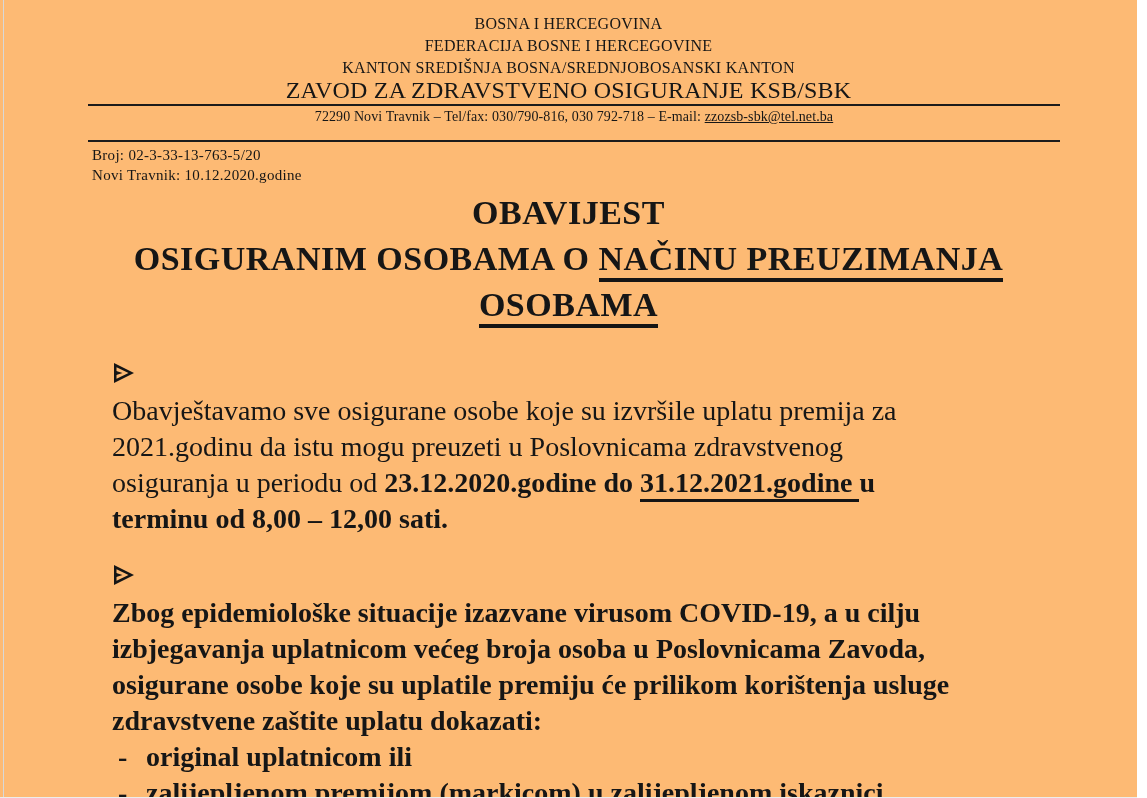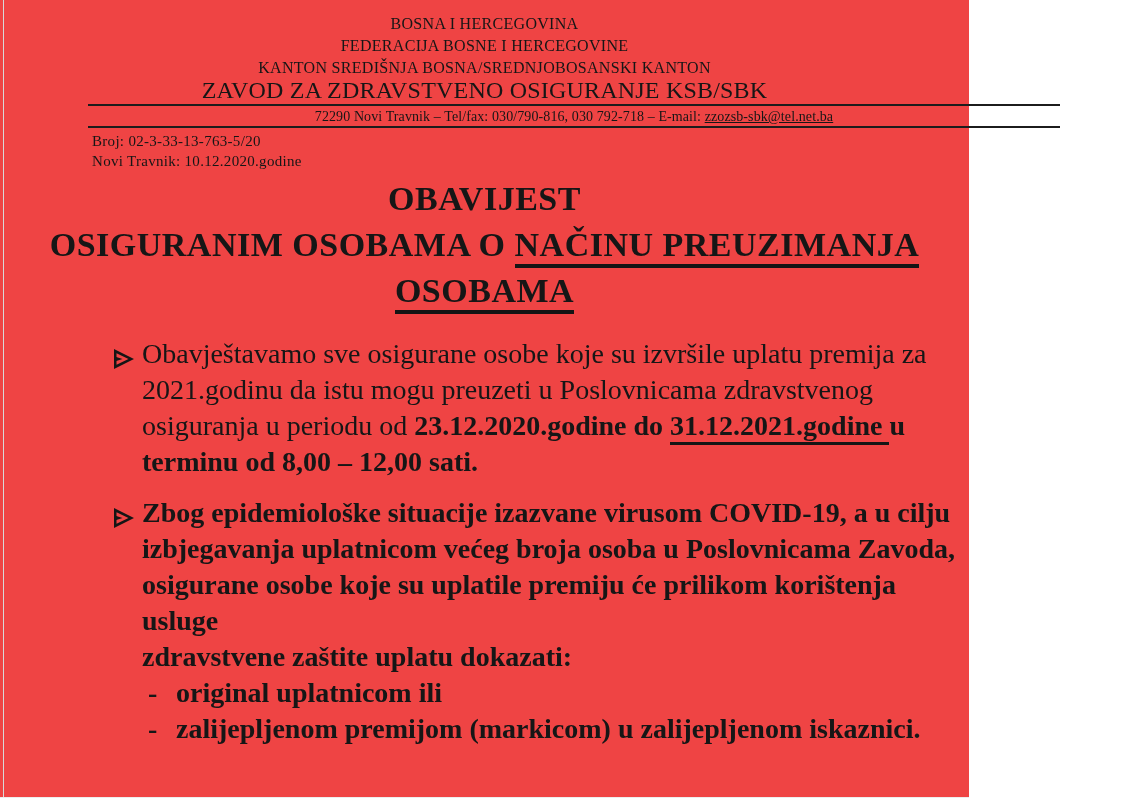--- a/index.html
+++ b/index.html
@@ -1,43 +1,43 @@
 <!DOCTYPE html>
 <html><head>
 <meta charset="utf-8">
 <style>
   html,body{margin:0;padding:0;}
   body{
     width:1147px;height:798px;background:#ffffff;overflow:hidden;
     font-family:"Liberation Serif", serif;color:#161616;position:relative;
   }
-  .page{width:969px;height:798px;position:relative;background:#ef4444;}
+  .page{width:1137px;height:798px;position:relative;background:#fdba74;}
   .scan-edge-left{position:absolute;left:3px;top:0;width:1px;height:100%;background:#d8d8d8;}
   .scan-edge-bottom{position:absolute;left:0;bottom:0;width:100%;height:1px;background:#ededed;}
 
   .letterhead{padding-top:13px;text-align:center;}
   .lh-line{font-size:16px;line-height:22px;letter-spacing:0.3px;}
   .lh-line.big{font-size:24px;letter-spacing:0.2px;}
 
   .contact-band{
     margin:3px 0 0 88px;width:972px;
     border-top:2px solid #1c1c1c;border-bottom:2px solid #1c1c1c;
-    text-align:center;padding:1px 0 1px 0;
+    text-align:center;padding:1px 0 15px 0;
   }
   .contact-text{font-size:14px;line-height:15px;letter-spacing:0.1px;}
   .contact-email{text-decoration:underline;}
 
   .meta{margin:3px 0 4px 92px;font-size:15px;line-height:20px;letter-spacing:0.3px;font-family:Liberation Serif, serif;}
 
   .title-block{text-align:center;margin-top:5px;font-weight:bold;}
   .title-line{font-size:34px;line-height:46px;letter-spacing:0.5px;}
   .u-thick{border-bottom:4px solid #151515;display:inline-block;line-height:38px;}
 
   .bullets{margin-left:112px;font-size:28px;line-height:36px;}
-  .bullet{display:flex;align-items:flex-start;}
+  .bullet{display:flex;align-items:flex-start;flex-direction:column;}
   .bullet.first{margin-top:22px;}
   .bullet.second{margin-top:15px;}
   .bullet-marker{width:30px;flex:0 0 30px;padding-top:7px;}
   .bullet-content{width:905px;}
   .b{font-weight:bold;}
   .bu{font-weight:bold;border-bottom:3px solid #151515;padding-bottom:1px;}
   .dash-row{display:flex;margin-left:6px;font-weight:bold;}
   .dash-col{width:28px;flex:0 0 28px;}
 </style>
 </head>

